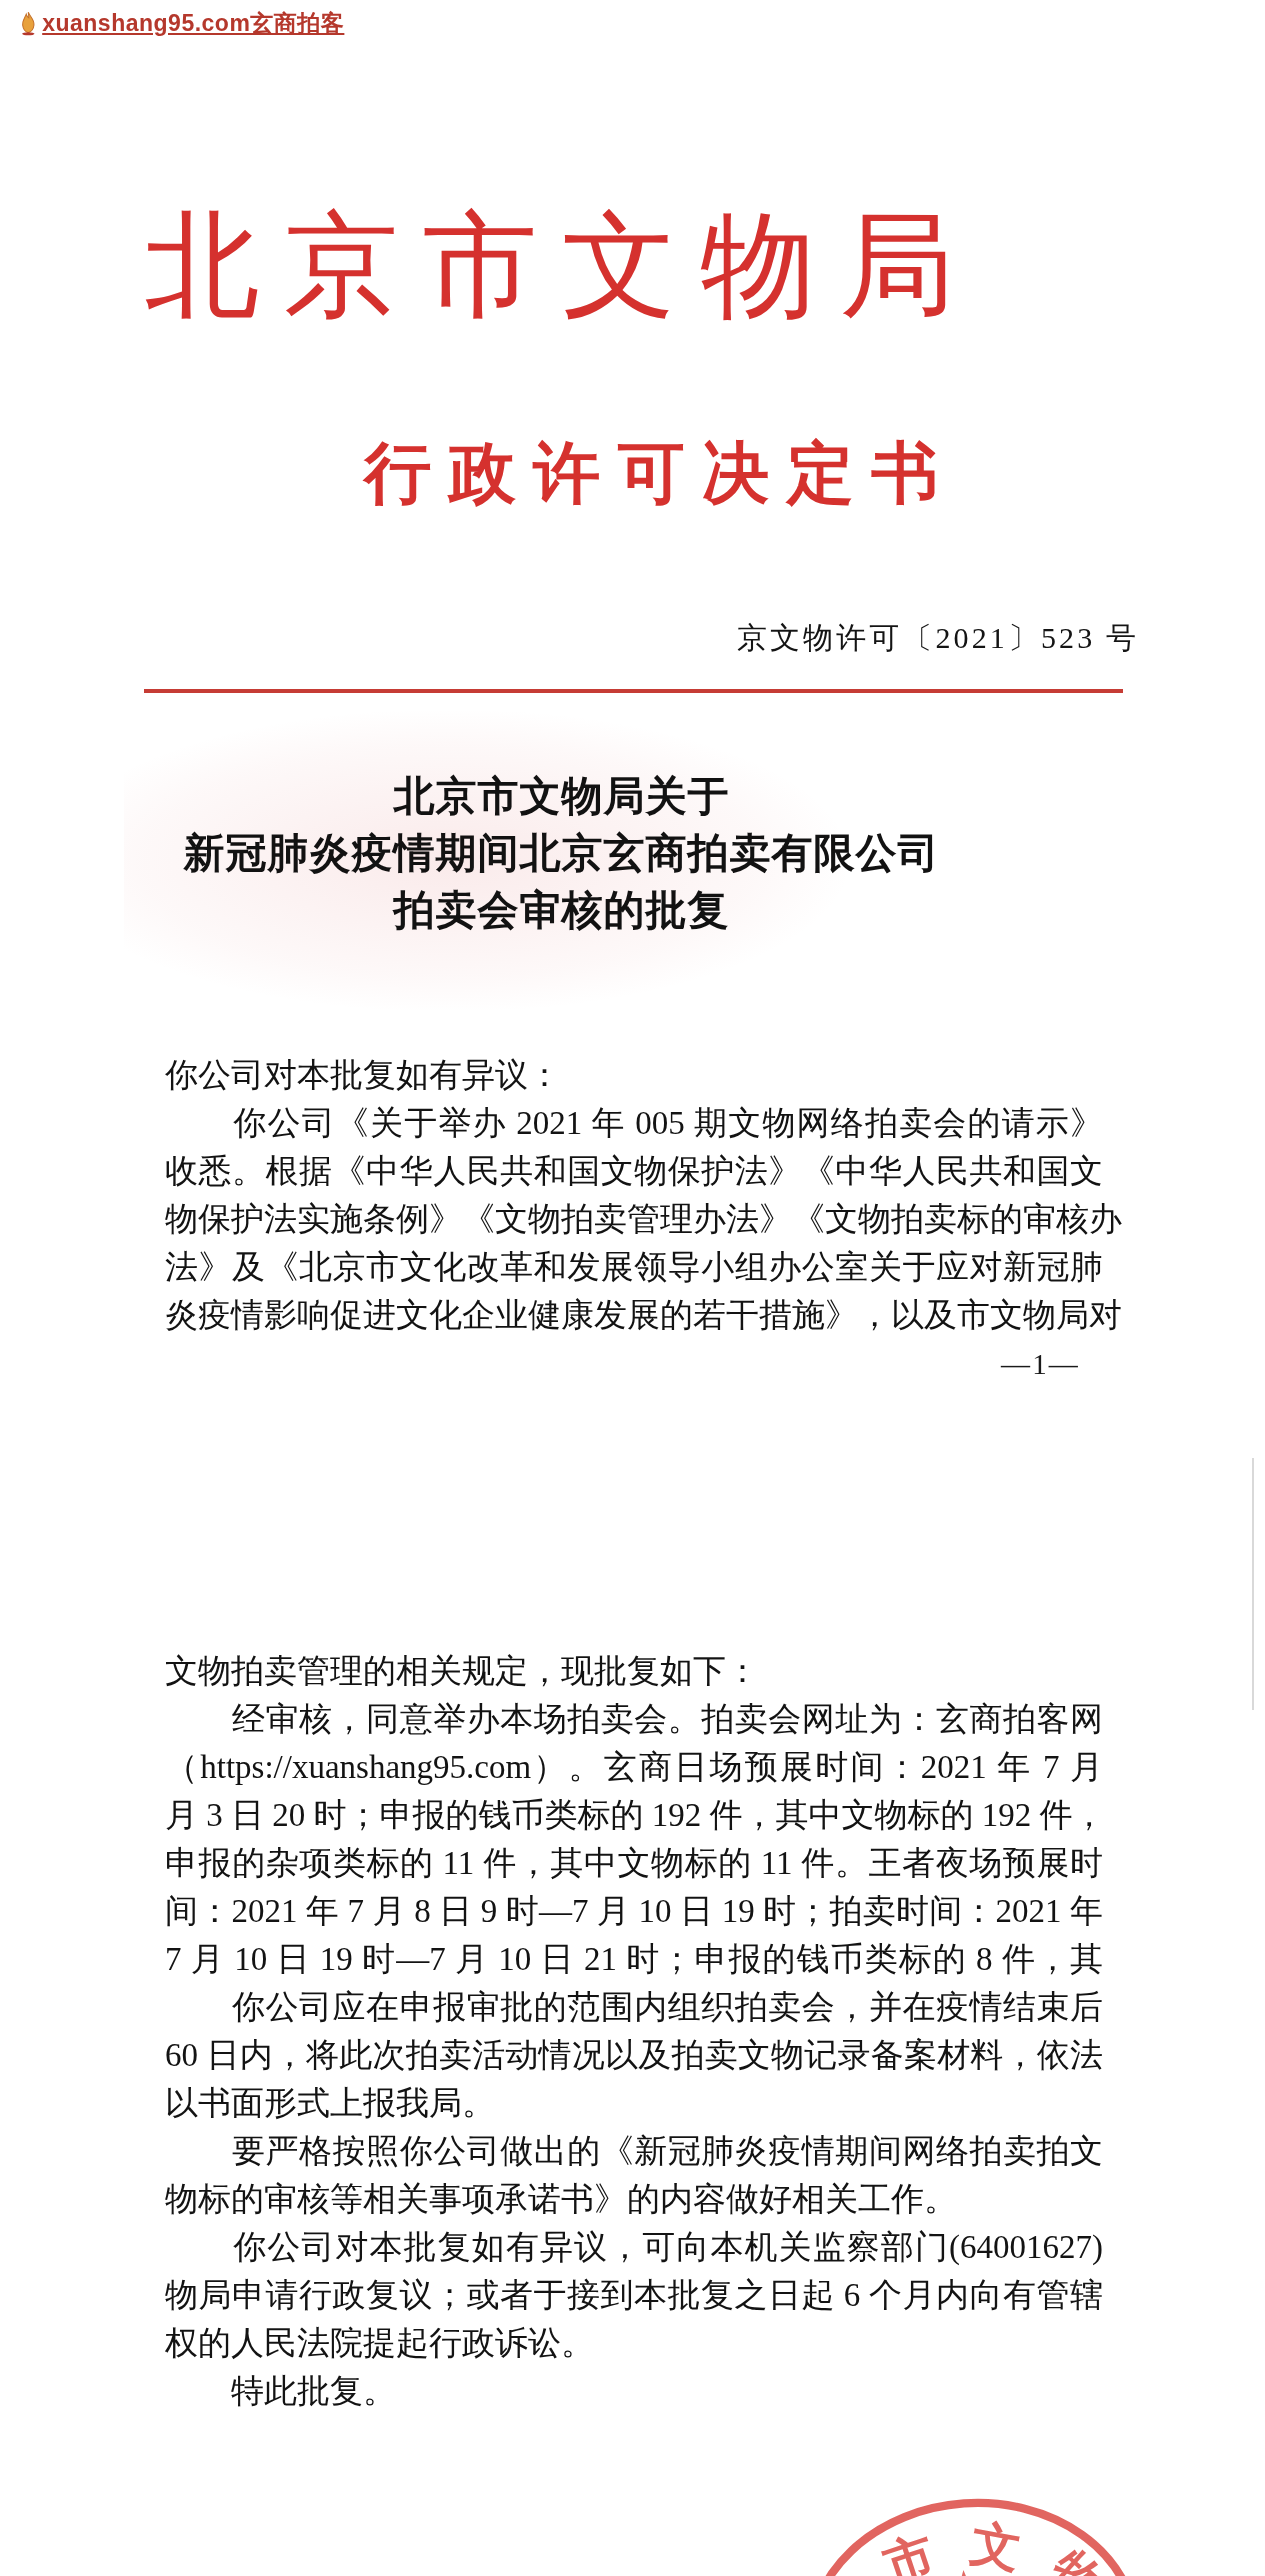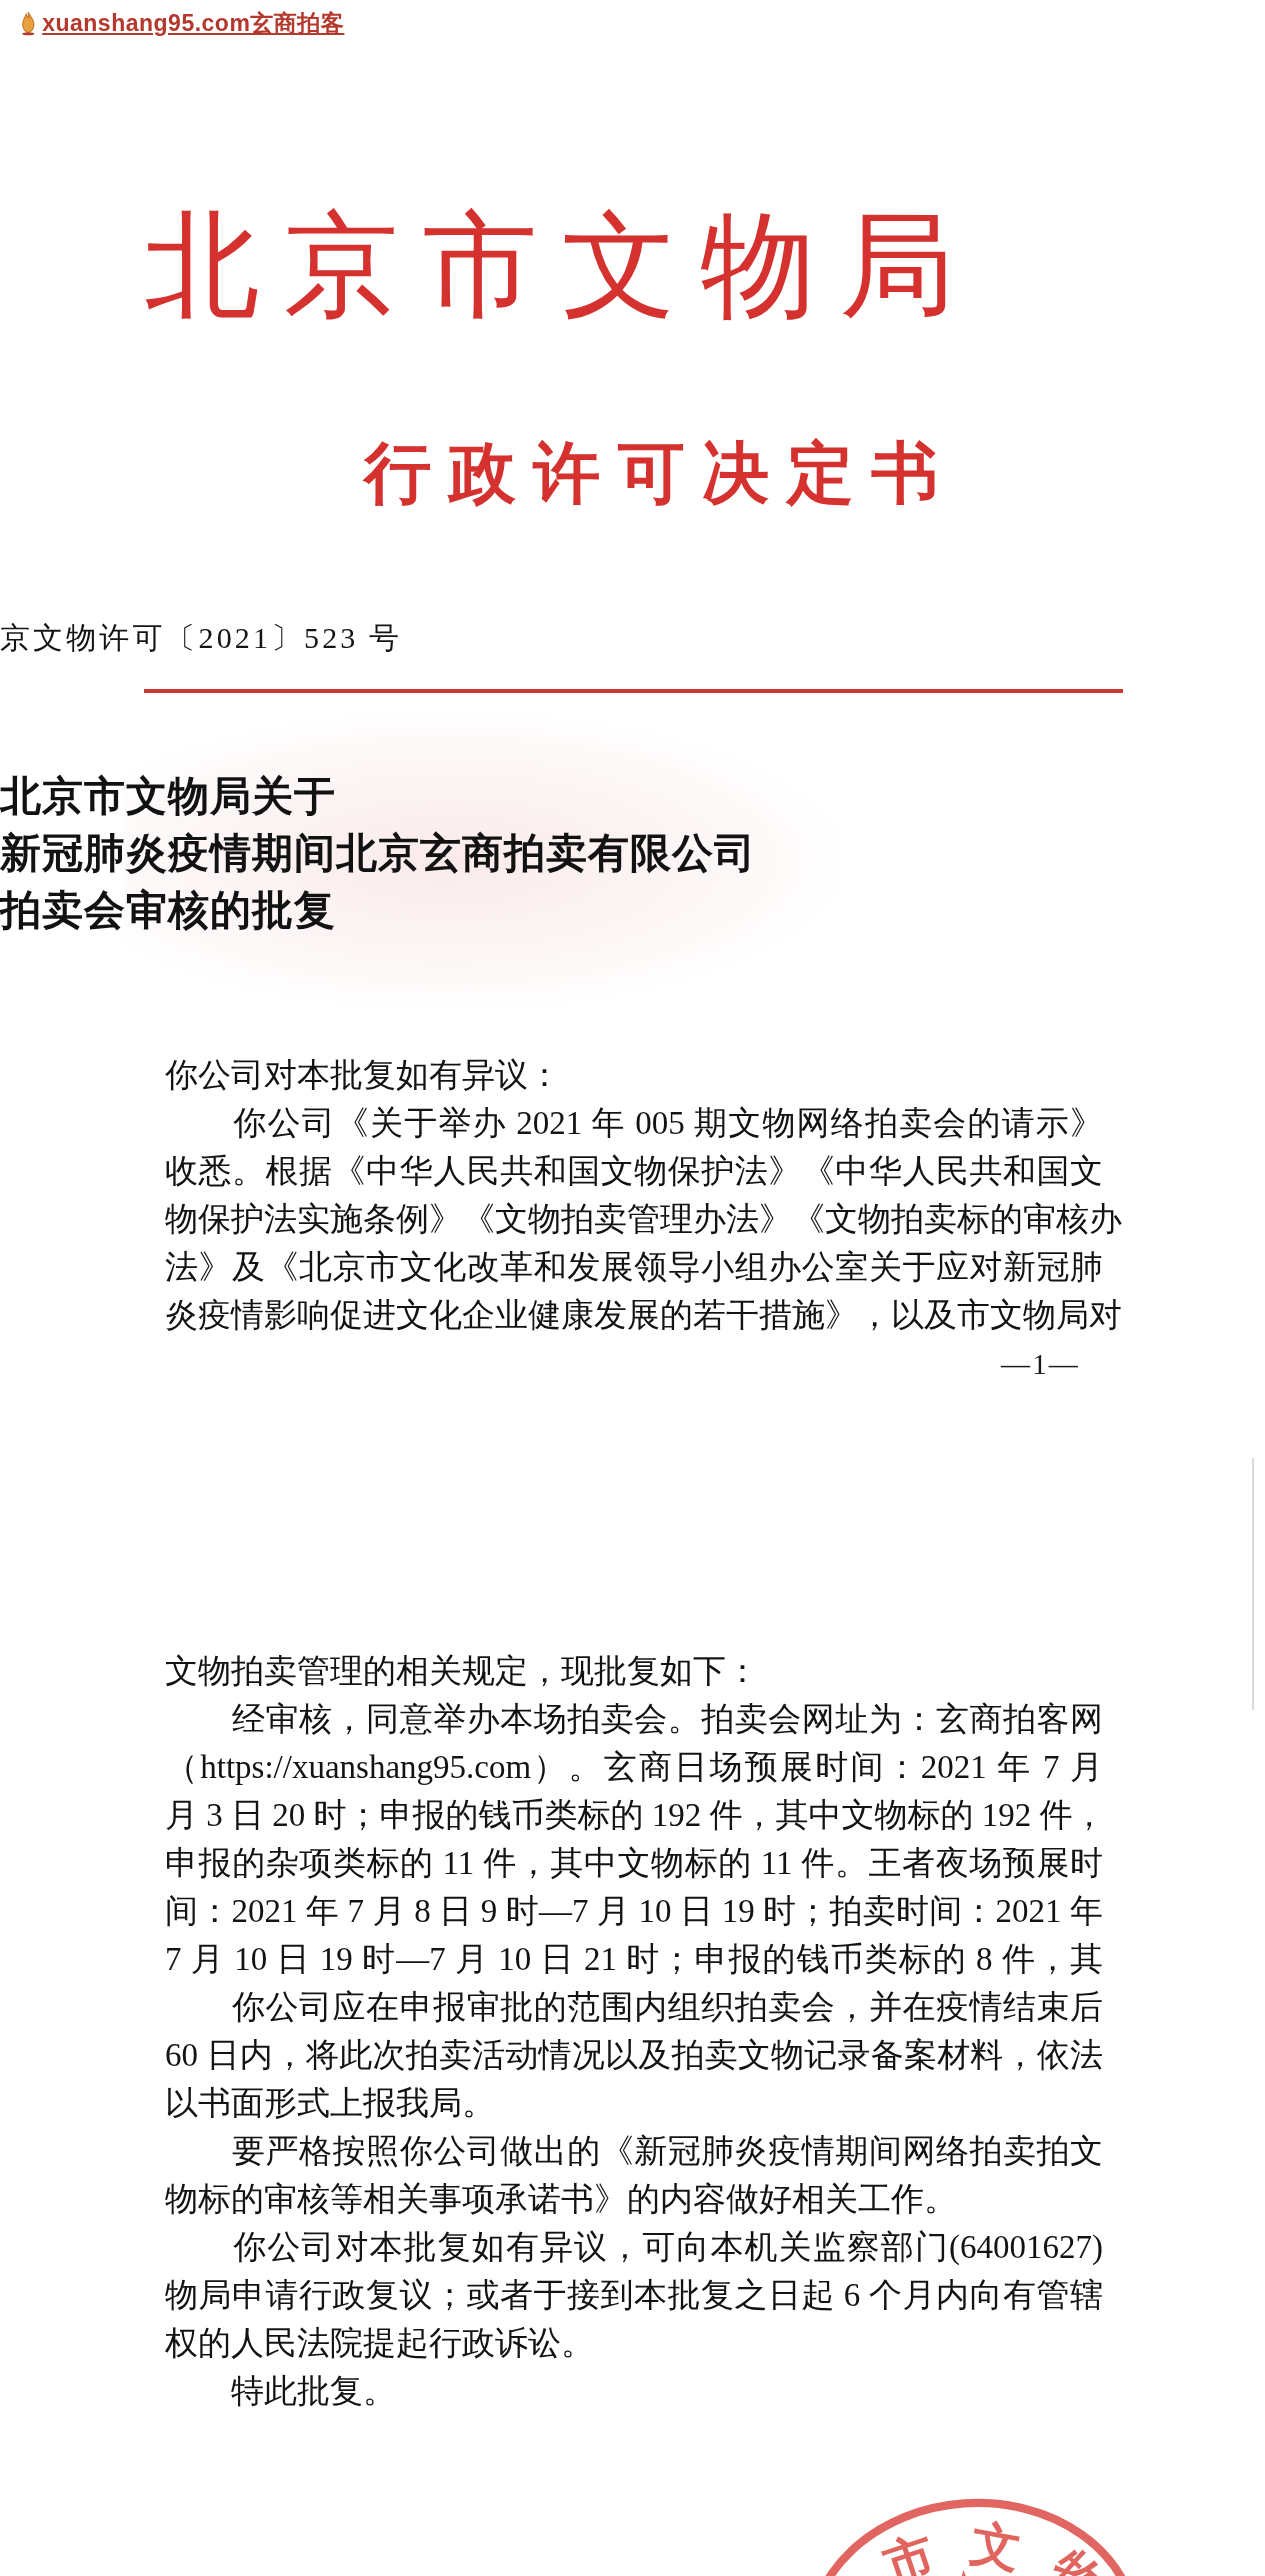--- a/index.html
+++ b/index.html
@@ -30,36 +30,37 @@
   }
   .doc-type{
     position:absolute;left:52px;top:434px;width:1216px;
     text-align:center;
     font-size:67px;line-height:78px;
     letter-spacing:17.5px;font-weight:700;
     color:#d5312e;white-space:nowrap;
   }
   .doc-number{
     position:absolute;left:0;top:617px;width:1139px;
-    text-align:left;
+    text-align:right;
     font-size:30px;line-height:42px;letter-spacing:3.1px;
     color:#141414;white-space:nowrap;
   }
   .red-rule{
     position:absolute;left:144px;top:689px;width:979px;height:4.1px;
     background:#c63c35;
   }
   
   .pink-blob{
     position:absolute;left:124px;top:711px;width:721px;height:299px;
     background:radial-gradient(ellipse at 45% 50%, rgba(224,128,128,0.16), rgba(224,128,128,0.05) 55%, transparent 72%);
     pointer-events:none;
   }
   .title-block{
     position:absolute;left:0;top:768px;width:1123px;
+    text-align:center;
     font-size:41px;line-height:57px;letter-spacing:1px;
     font-weight:700;color:#121212;
   }
   
   .body{
     position:absolute;left:165px;width:938px;
     font-size:33px;color:#131313;
   }
   .body1{top:1051px;}
   .body2{top:1647px;}

